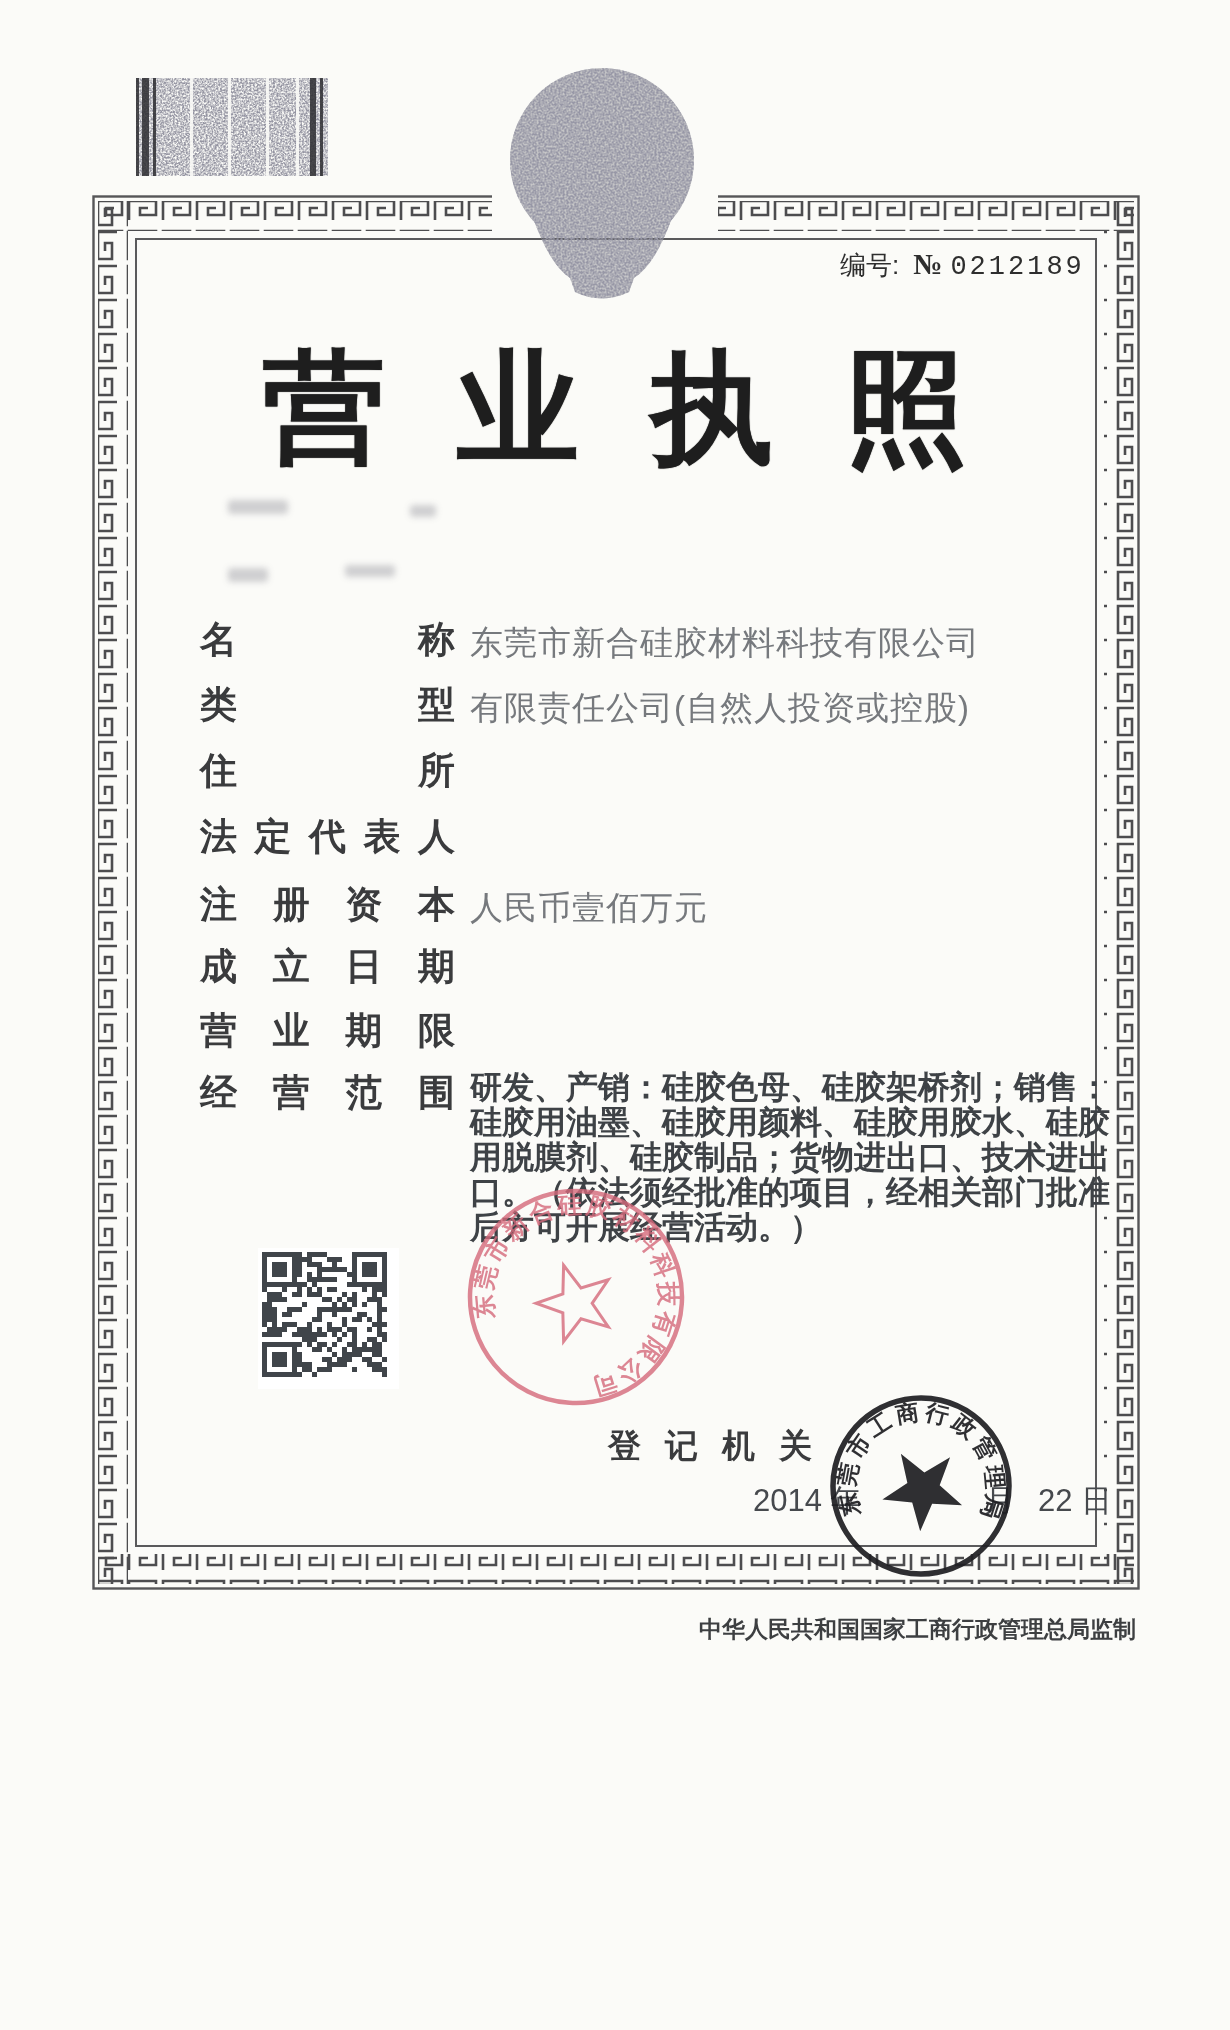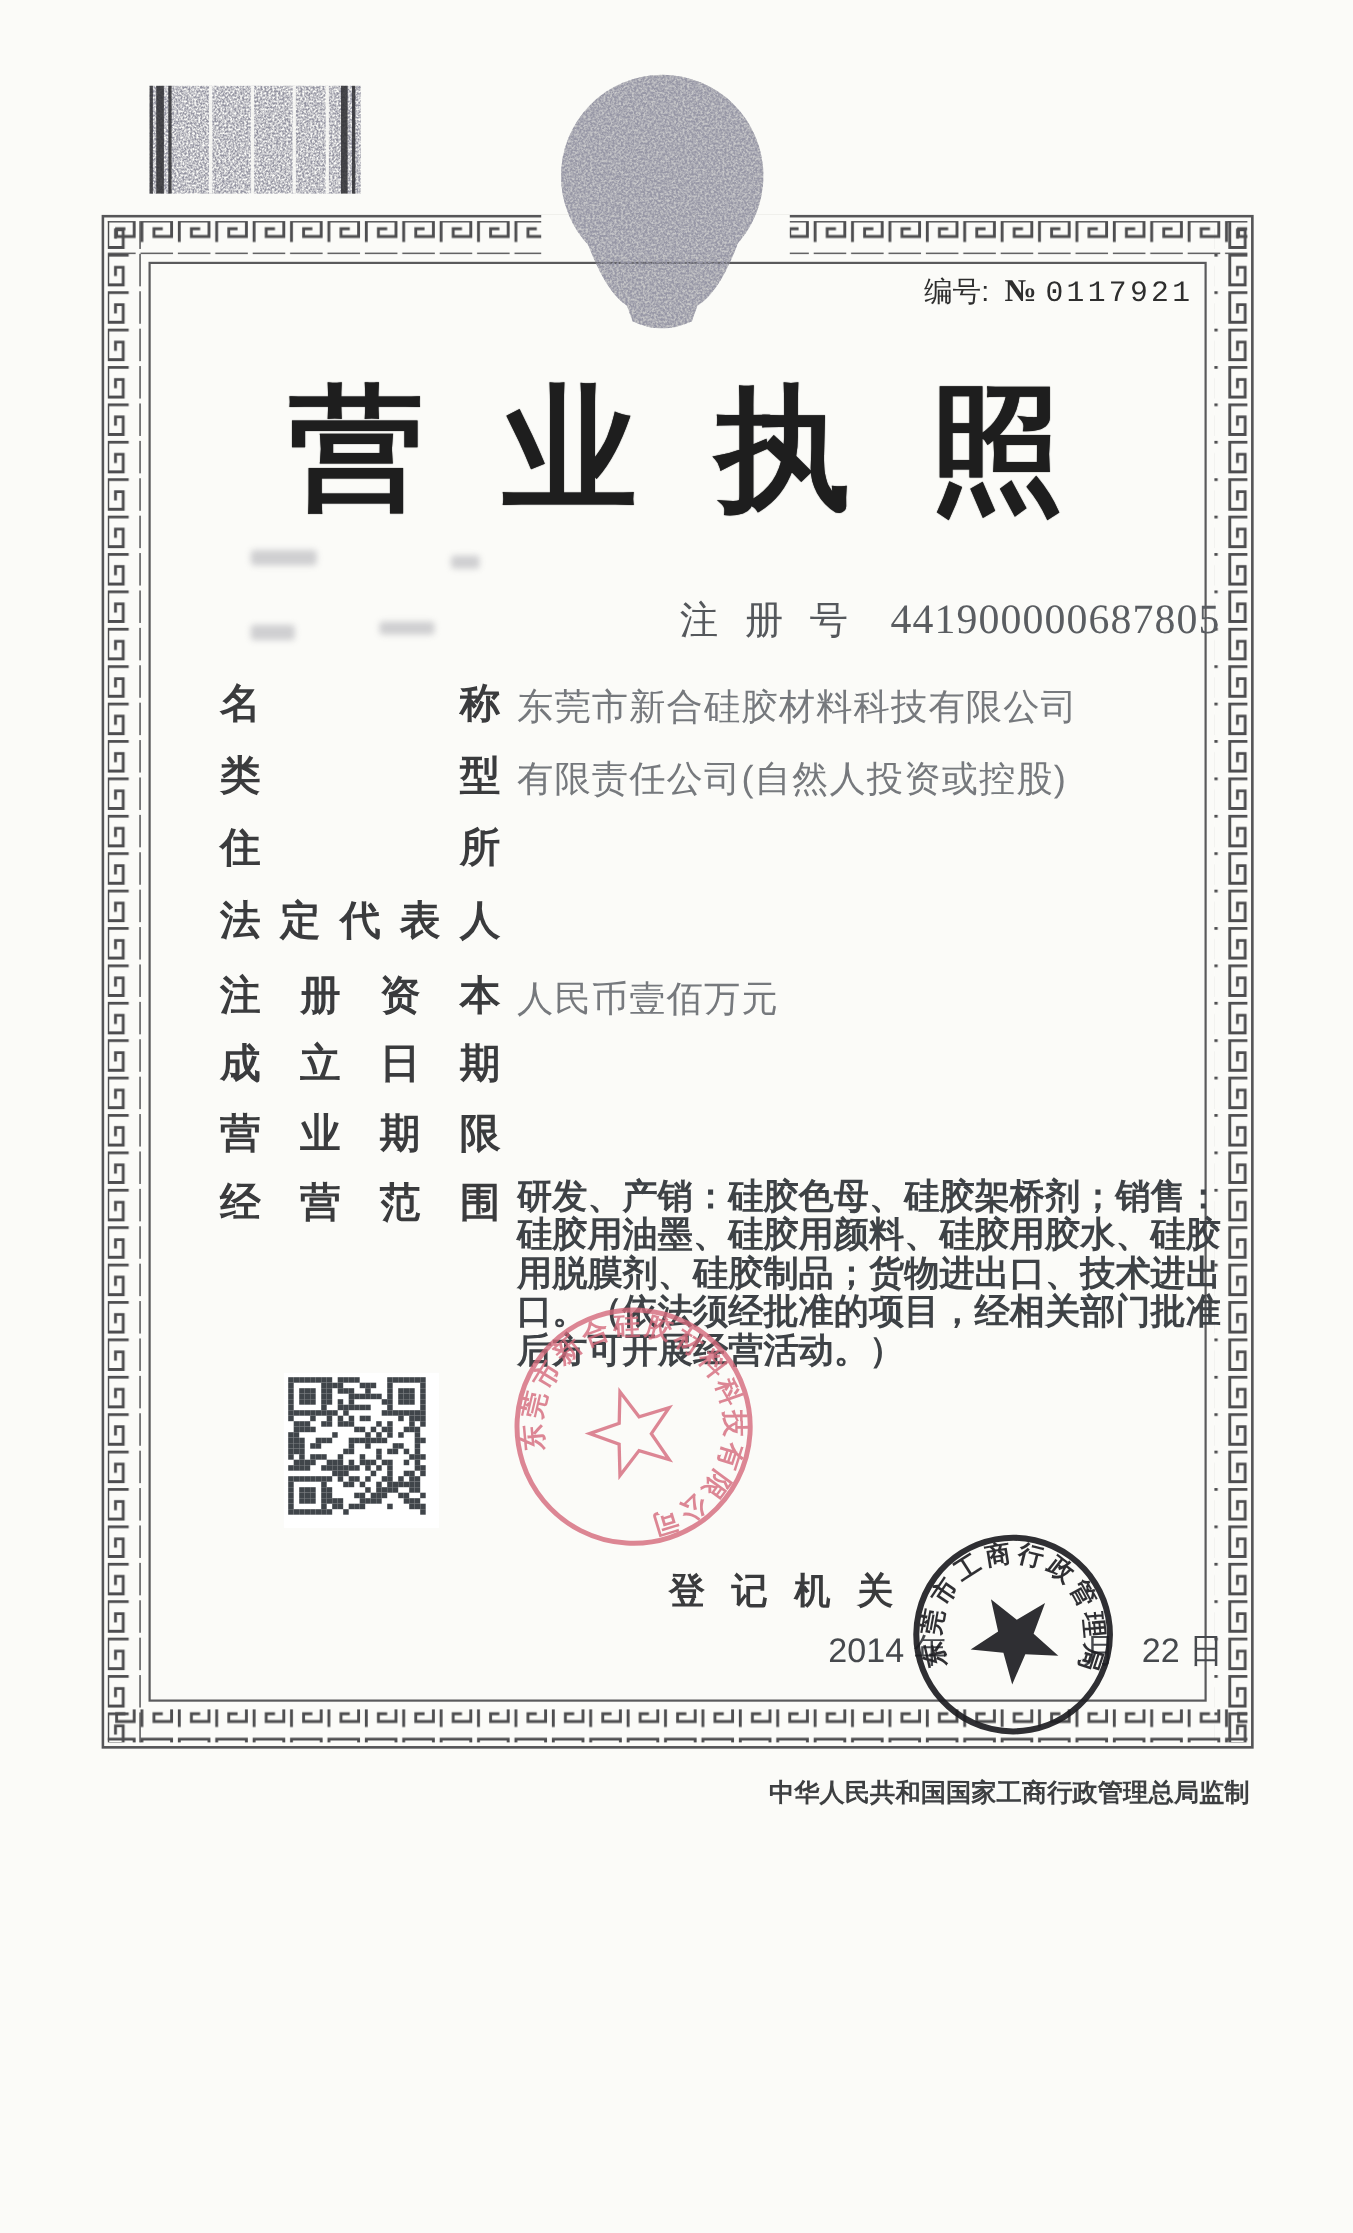--- a/index.html
+++ b/index.html
@@ -110,34 +110,30 @@
       <circle cx="107" cy="100" r="92"></circle>
       <path d="M38 158 Q55 205 75 218 L80 232 Q107 245 134 232 L139 218 Q160 205 177 158 Z"></path>
     </g>
     <g filter="url(#speckle2)">
       <circle cx="107" cy="100" r="92"></circle>
       <path d="M38 158 Q55 205 75 218 L80 232 Q107 245 134 232 L139 218 Q160 205 177 158 Z"></path>
     </g>
   </svg>
 
   <div class="serial">
-    <span>编号:</span><span class="no-sym">№</span><span class="digits">0117921</span>
+    <span>编号:</span><span class="no-sym">№</span><span class="digits">0212189</span>
   </div>
 
   <div class="doc-title">营业执照</div>
 
   <div class="smudge" style="left:228px;top:500px;width:60px;height:14px;"></div>
   <div class="smudge" style="left:410px;top:505px;width:26px;height:12px;"></div>
   <div class="smudge" style="left:228px;top:568px;width:40px;height:14px;"></div>
   <div class="smudge" style="left:345px;top:565px;width:50px;height:12px;"></div>
 
-  <div class="regline">
-    <span class="reg-label justify-none" style="letter-spacing:24px;">注册号</span>
-    <span class="reg-number">441900000687805</span>
-  </div>
 
   <div class="row" style="top:615px">
     <div class="lbl justify-chars">
         <span>名</span>
         <span>称</span>
       </div>
     <div class="val">东莞市新合硅胶材料科技有限公司</div>
   </div>
   <div class="row" style="top:680px">
     <div class="lbl justify-chars">

